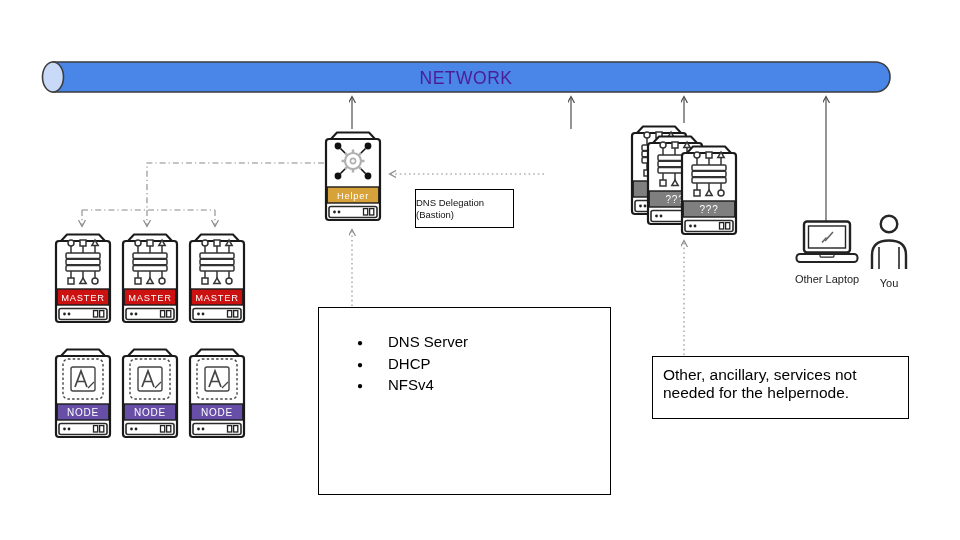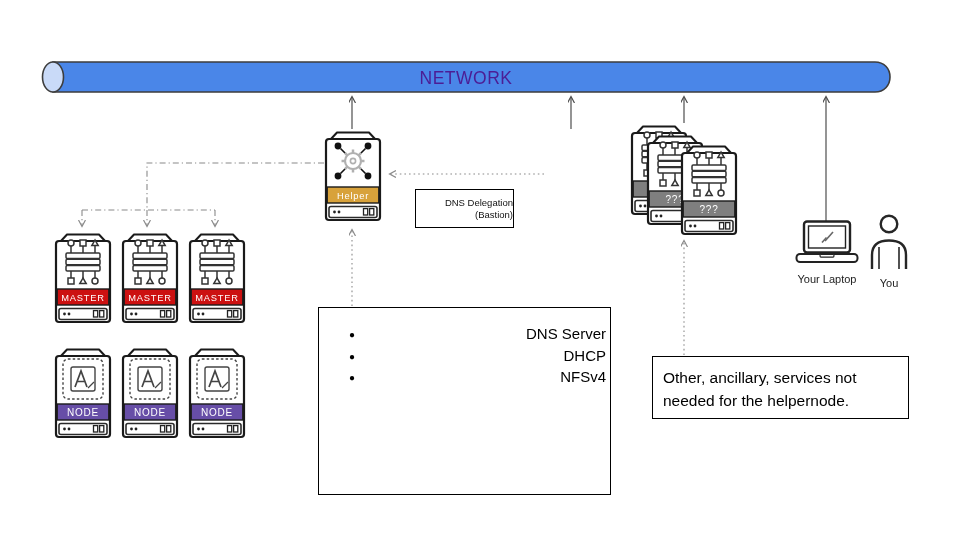--- a/index.html
+++ b/index.html
@@ -22,33 +22,33 @@
   .pos-u3{left:680px;top:144px;z-index:3;}
   .pos-m1{left:54px;top:232px;}
   .pos-m2{left:121px;top:232px;}
   .pos-m3{left:188px;top:232px;}
   .pos-n1{left:54px;top:347px;}
   .pos-n2{left:121px;top:347px;}
   .pos-n3{left:188px;top:347px;}
   .note-box{
     position:absolute;background:#fff;border:1.6px solid #000;z-index:4;box-sizing:border-box;
   }
-  #dns-delegation-box{left:415px;top:189px;width:99px;height:39px;text-align:right;
+  #dns-delegation-box{left:415px;top:189px;width:99px;height:39px;text-align:left;
     font-size:9.5px;line-height:12px;padding-top:7px;}
   #dns-delegation-box span{display:block;}
   #services-box{left:318px;top:307px;width:293px;height:188px;}
-  #services-box ul{margin:4px;padding:11px 0 0 26px;list-style:none;text-align:right;}
+  #services-box ul{margin:12px;padding:11px 0 0 26px;list-style:none;}
   #services-box li{
     font-size:15px;line-height:21.6px;padding-left:31px;position:relative;color:#000;
   }
   #services-box li::before{
     content:"●";position:absolute;left:0;top:1px;font-size:10px;color:#000;
   }
   #ancillary-box{left:652px;top:356px;width:257px;height:63px;
-    font-size:15.5px;line-height:23px;padding:9px 8px 0 10px;color:#000;}
+    font-size:15.5px;line-height:18px;padding:9px 8px 0 10px;color:#000;}
   .actor{position:absolute;z-index:2;text-align:center;}
   #laptop-actor{left:795px;top:220px;width:64px;}
   #you-actor{left:868px;top:214px;width:42px;}
   .actor-label{font-size:11px;color:#222;margin-top:3px;white-space:nowrap;}
   .server-label-text{
     font-family:"Liberation Sans","DejaVu Sans",sans-serif;
   }
 </style>
 </head>
 <body>
@@ -438,21 +438,21 @@
   <svg width="64" height="46" viewBox="0 0 64 46">
     <rect x="9" y="1.5" width="46" height="31" rx="3" fill="#fff" stroke="#222" stroke-width="2.4"></rect>
     <rect x="13.5" y="6" width="37" height="22" fill="#fff" stroke="#222" stroke-width="1.4"></rect>
     <g stroke="#666" stroke-width="1.6">
       <line x1="30" y1="21" x2="38" y2="12"></line>
       <line x1="27" y1="22.5" x2="31.5" y2="17.5"></line>
     </g>
     <rect x="1.5" y="34" width="61" height="8" rx="3.5" fill="#fff" stroke="#222" stroke-width="2"></rect>
     <rect x="25" y="34.5" width="14" height="2.6" rx="1" fill="#fff" stroke="#222" stroke-width="1.1"></rect>
   </svg>
-  <div class="actor-label">Your Laptop</div>
+  <div class="actor-label">Other Laptop</div>
 </div>
 
 <div id="you-actor" class="actor">
   <svg width="42" height="56" viewBox="0 0 42 56">
     <circle cx="21" cy="10" r="8.3" fill="#fff" stroke="#262626" stroke-width="2.4"></circle>
     <path d="M4,55 V41 C4,30.5 10.5,26.5 21,26.5 C31.5,26.5 38,30.5 38,41 V55" fill="#fff" stroke="#262626" stroke-width="2.4"></path>
     <g stroke="#262626" stroke-width="1.6">
       <line x1="11" y1="33" x2="11" y2="55"></line>
       <line x1="31" y1="33" x2="31" y2="55"></line>
     </g>

